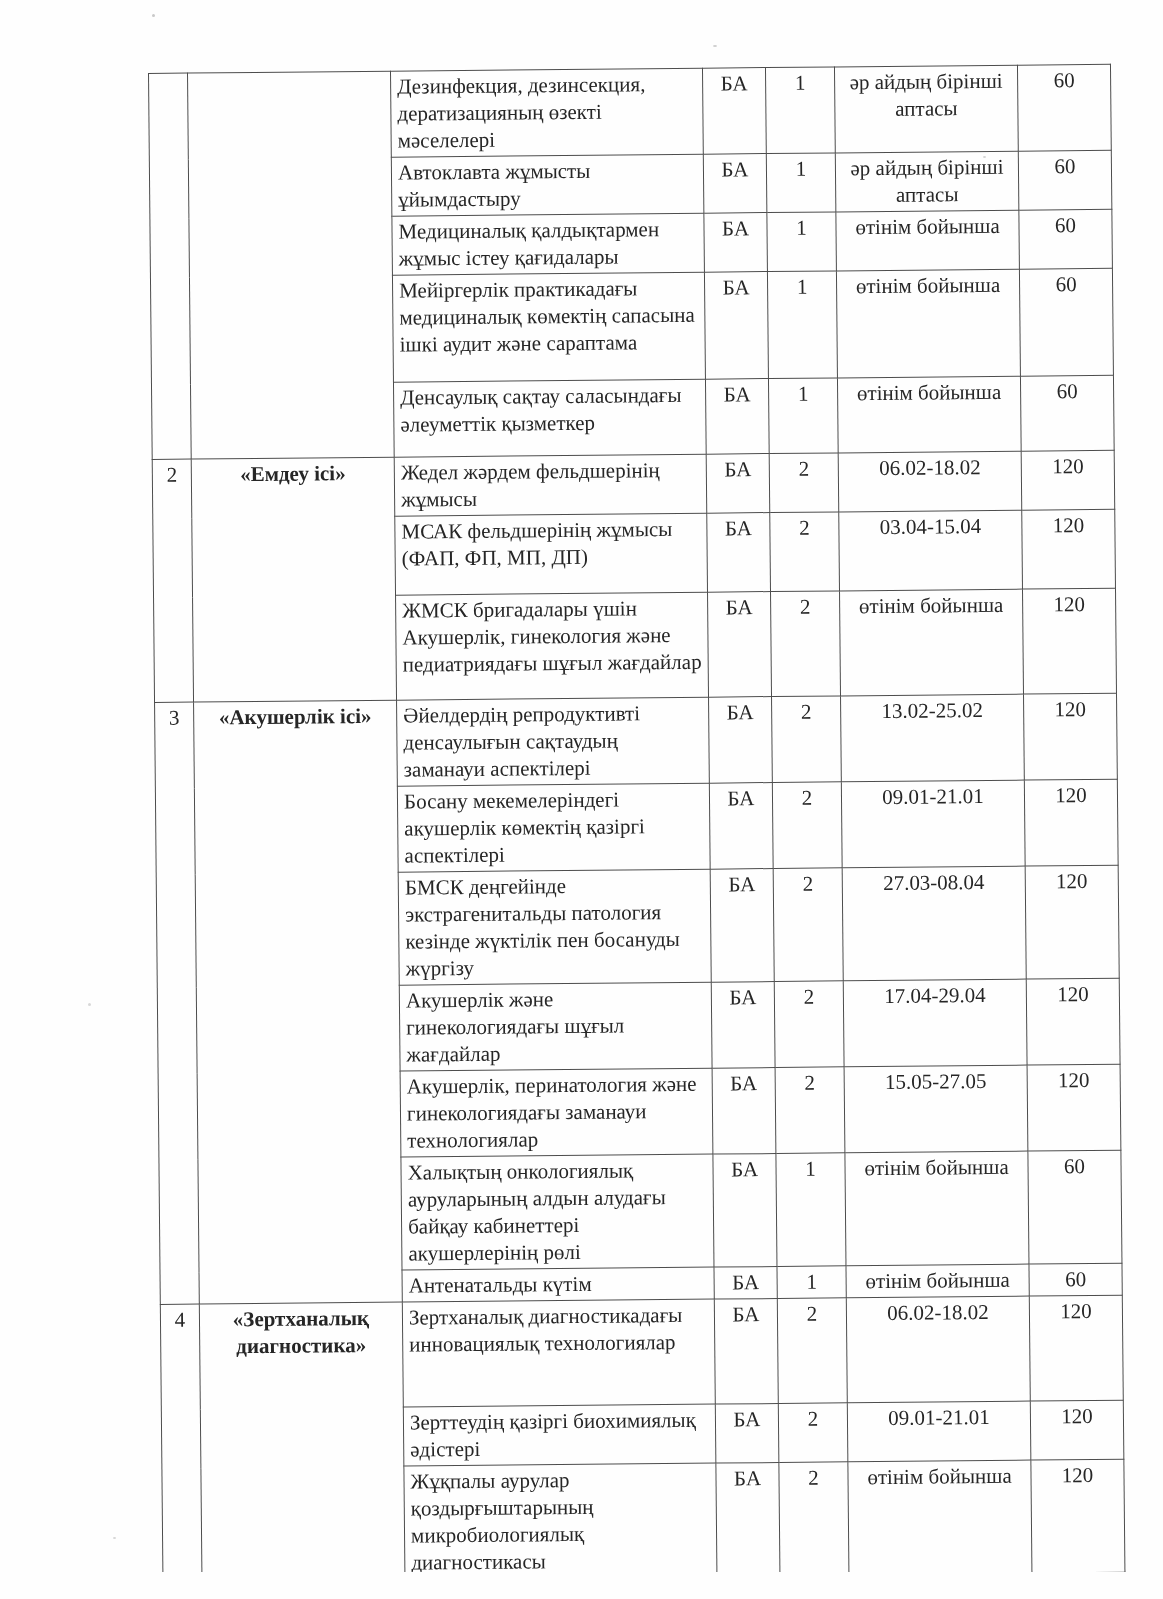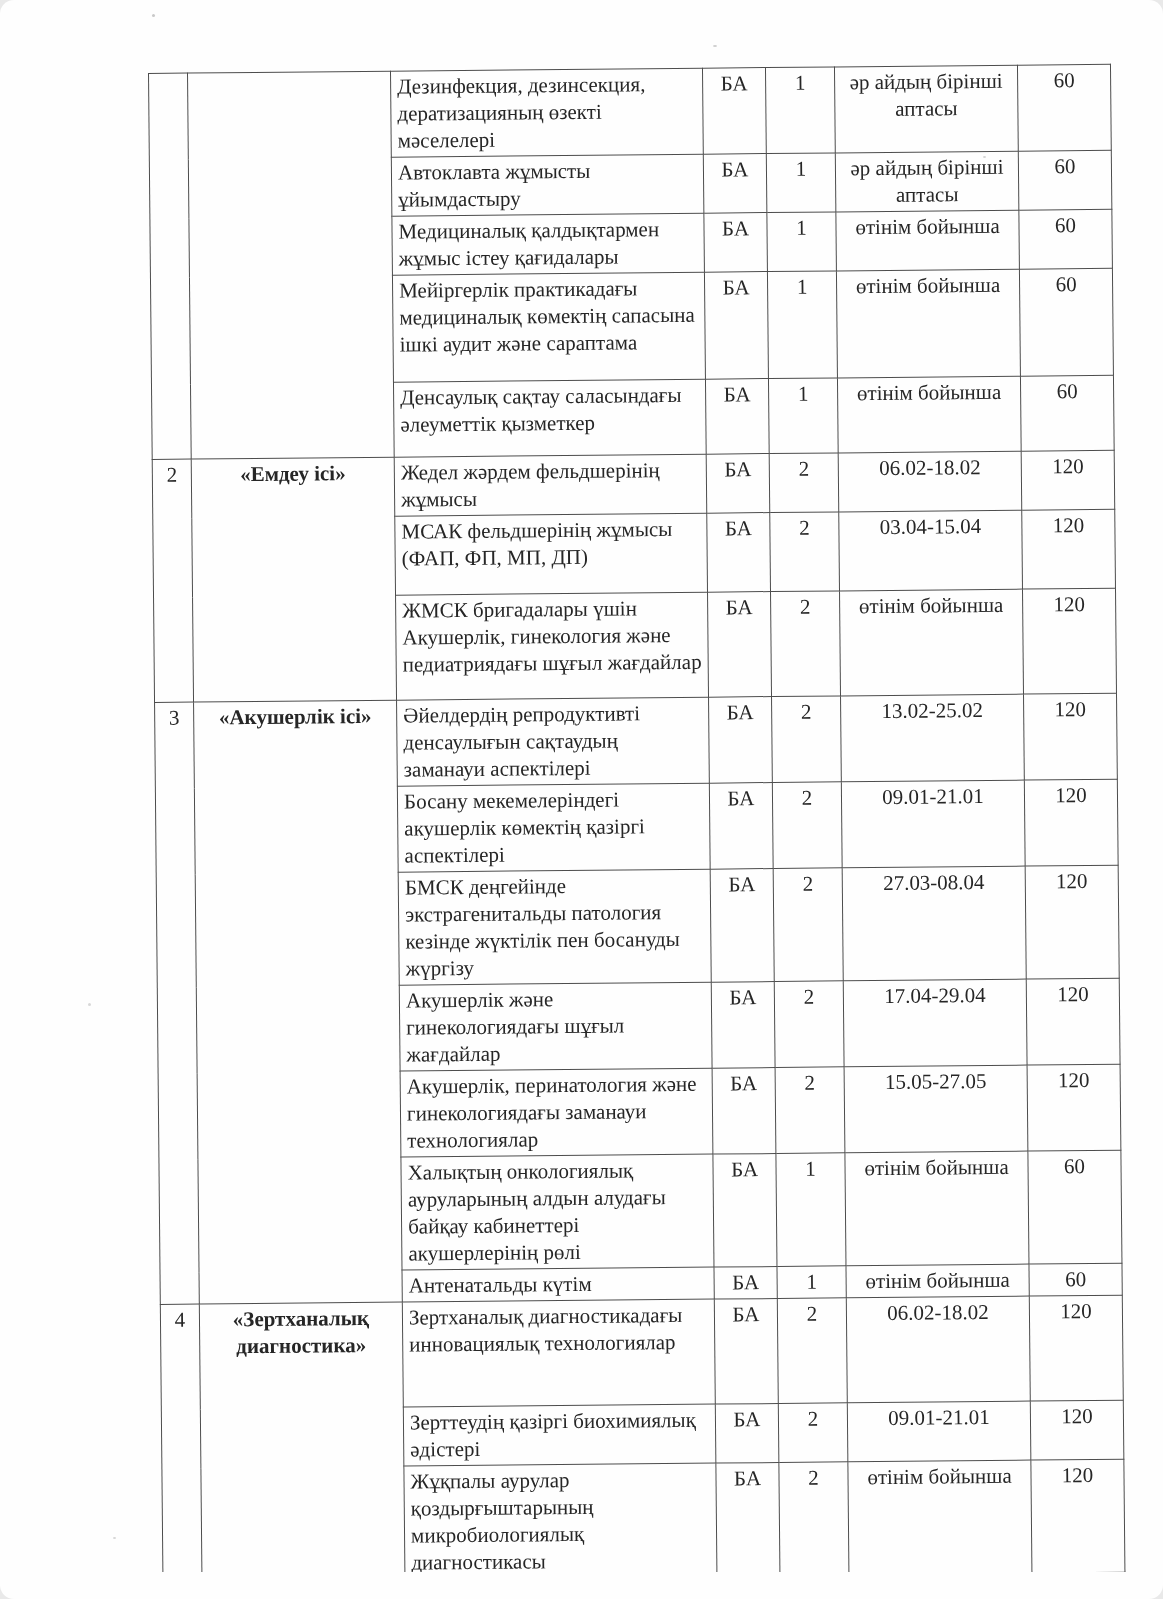--- a/index.html
+++ b/index.html
@@ -8,21 +8,20 @@
     background: #e9e9e9;
   }
   .page {
     position: relative;
     width: 1163px;
     height: 1599px;
     background: #fefefe;
     overflow: hidden;
     font-family: "Liberation Serif", "DejaVu Serif", serif;
     color: #262626;
-    border-radius: 14px;
   }
   
   .scan-clip {
     position: absolute;
     left: 140px;
     top: 58px;
     width: 990px;
     height: 1514px;
     overflow: hidden;
   }

